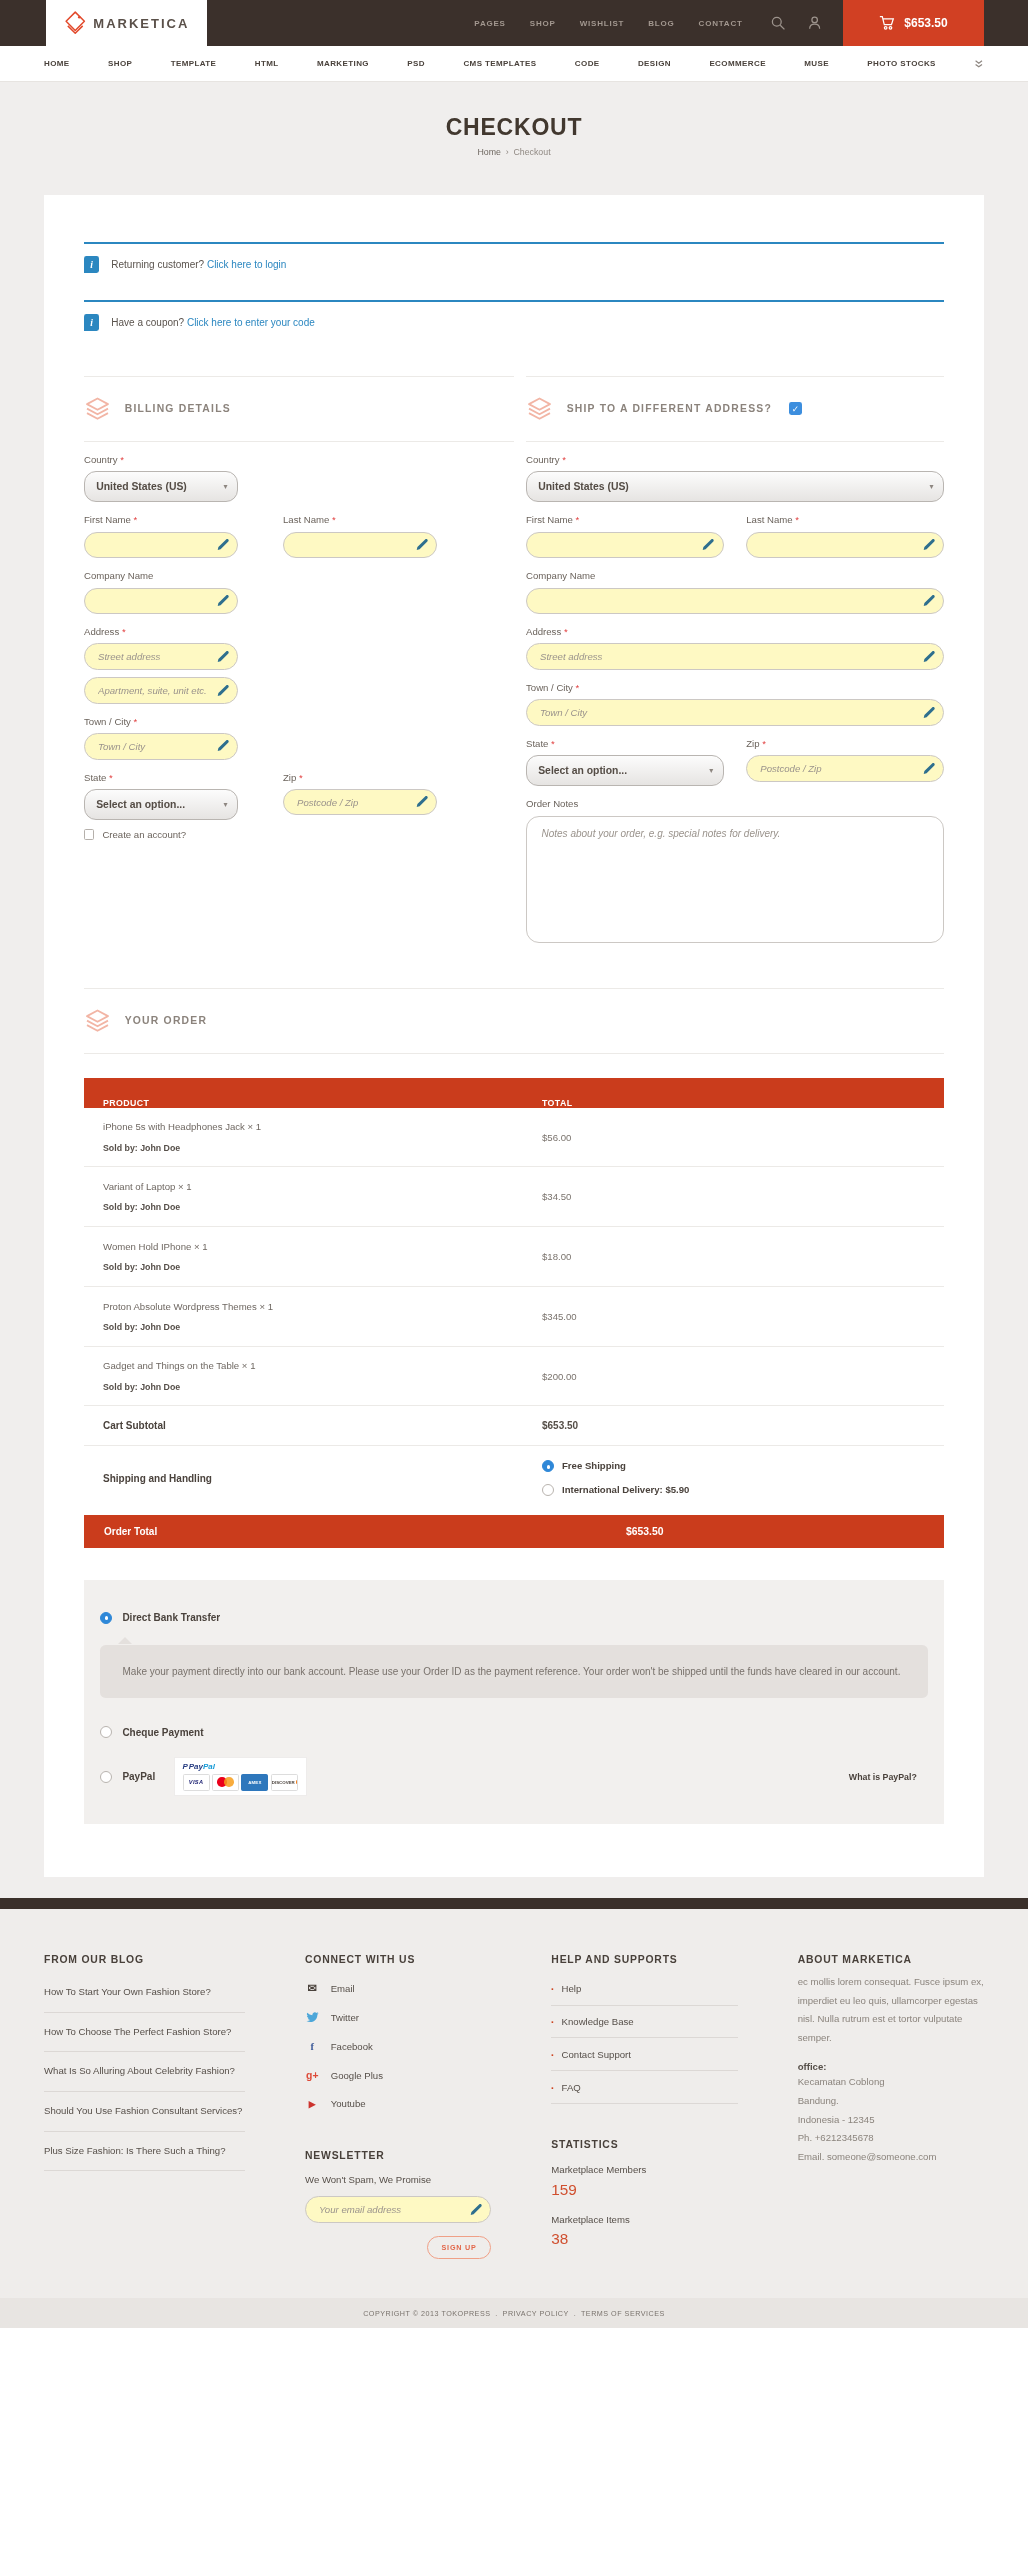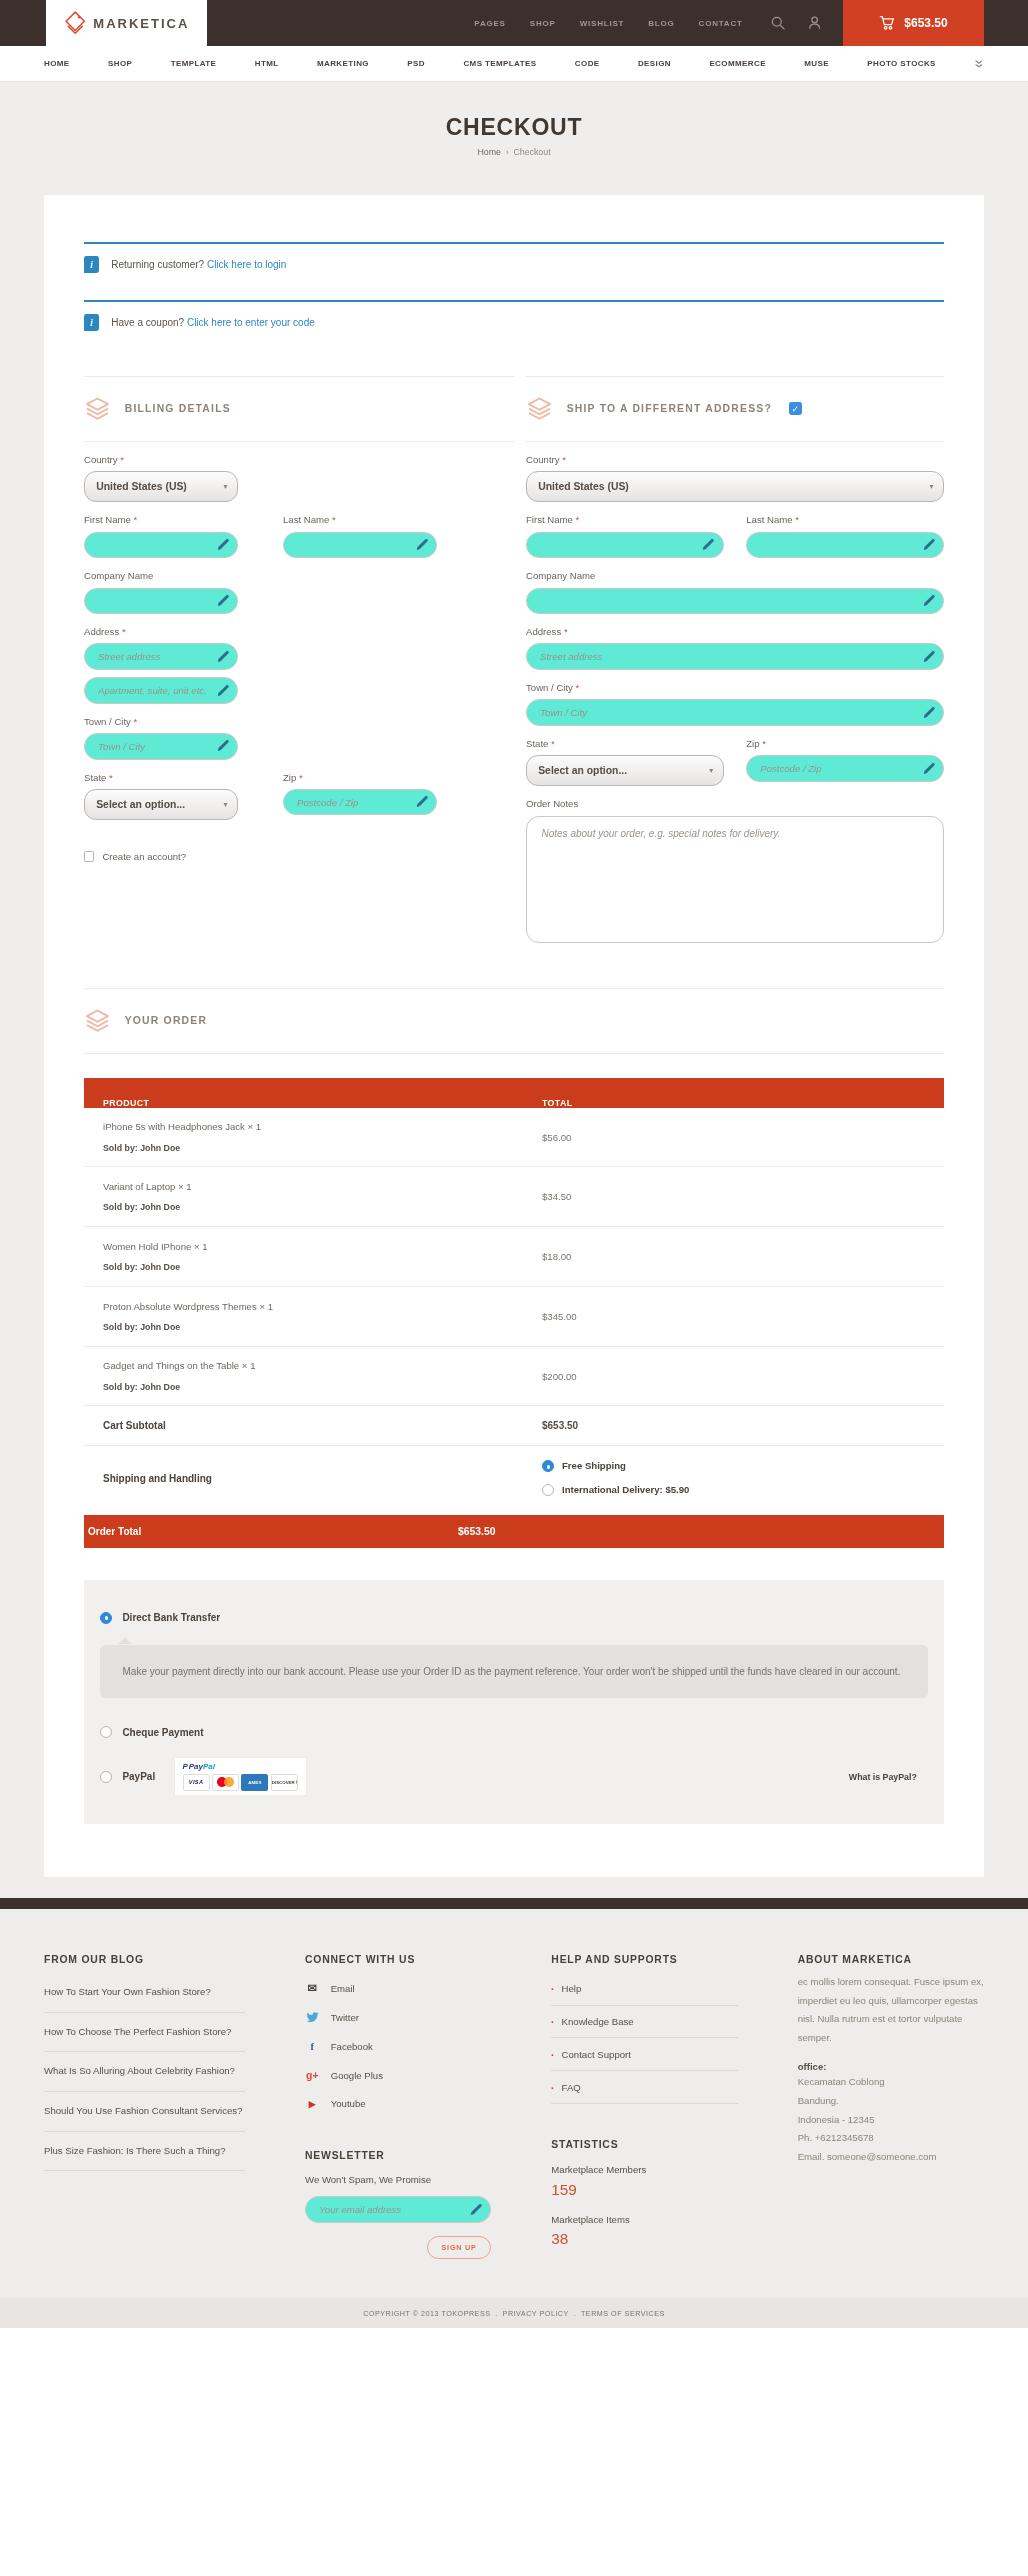--- a/index.html
+++ b/index.html
@@ -43,33 +43,33 @@
   .forms{display:flex;gap:12px;margin-top:45px}
   .fcol.billing{width:430px}
   .fcol.shipping{width:418px}
   .rule{border-top:0.8px solid #eceae7}
   .sec-head{display:flex;align-items:center;gap:13.7px;padding:20px 0}
   .sec-title{font-size:10.4px;font-weight:bold;letter-spacing:1.2px;color:#8b837c}
   .ship-check{width:13px;height:13px;background:#3c8ede;border-radius:2.4px;display:flex;align-items:center;justify-content:center;color:#fff;font-size:8.8px;margin-left:3.2px;cursor:pointer}
   .f-label{font-size:9.6px;color:#6b635c;margin:12px 0 6.4px}
   .req{color:#e03b3b}
   .pill{position:relative}
-  .pill input{width:100%;height:26.5px;border:0.8px solid #ccc8c4;border-radius:13.7px;padding:0 26px 0 13px;font-family:inherit;font-size:9.6px;font-style:italic;color:#6b635c;outline:none;background:#5eead4}
+  .pill input{width:100%;height:26.5px;border:0.8px solid #ccc8c4;border-radius:13.7px;padding:0 26px 0 13px;font-family:inherit;font-size:9.6px;font-style:italic;color:#6b635c;outline:none;background:#fef9c3}
   .pill input::placeholder{color:#9a938c;font-style:italic}
   .pen{position:absolute;right:8.8px;top:6.4px;width:13.7px;height:13.7px}
   .select{height:31px;border:0.8px solid #b9b5b1;border-radius:12px;background:linear-gradient(#fcfcfc,#e6e4e2);display:flex;align-items:center;justify-content:space-between;padding:0 9.6px 0 11.2px;cursor:pointer}
   .sel-text{font-size:10.4px;font-weight:bold;color:#544c45}
   .sel-caret{color:#8d8680;font-size:8px}
   .brow{display:flex;gap:45px}
   .bcol{width:154px}
   .srow{display:flex;gap:22.5px}
   .scol{flex:1}
   .ta-wrap textarea{width:100%;height:127px;border:0.8px solid #ccc8c4;border-radius:13px;padding:11.2px 14.5px;font-family:inherit;font-size:10px;font-style:italic;color:#6b635c;resize:none;outline:none}
   .ta-wrap textarea::placeholder{color:#9a938c;font-style:italic}
-  .check-row{display:flex;align-items:center;gap:8px;margin-top:31px}
+  .check-row{display:flex;align-items:center;gap:8px;margin-top:9px}
   .checkbox{width:10.4px;height:10.4px;border:0.8px solid #b5b0ab;border-radius:1.6px;background:#fff;cursor:pointer}
   .check-label{font-size:9.6px;color:#6b635c}
 
   
   .order-sec{margin-top:42px}
   .order-table{margin-top:24px}
   .thead{display:flex;background:#ca3c1c;height:30px;align-items:flex-end}
   .th-product{width:458px;padding-left:19px;color:#fff;font-size:8.8px;font-weight:bold;letter-spacing:0.4px}
   .th-total{color:#fff;font-size:8.8px;font-weight:bold;letter-spacing:0.4px}
   .trow{display:flex;border-bottom:0.8px solid #eceae7;padding:13.7px 0}
@@ -80,21 +80,21 @@
   .sub-row{display:flex;align-items:center;border-bottom:0.8px solid #eceae7;padding:13.7px 0}
   .sub-label{width:458px;padding-left:19px;font-size:10px;font-weight:bold;color:#4a423c}
   .sub-value{font-size:10px;font-weight:bold;color:#554e47}
   .ship-row{display:flex;align-items:center;padding:14.5px 0 16px}
   .ship-opts{display:flex;flex-direction:column;gap:12px}
   .opt{display:flex;gap:8px;font-size:9.6px;font-weight:bold;color:#4a423c;cursor:pointer}
   .radio{width:12px;height:12px;border:0.8px solid #b9b4af;border-radius:50%;background:#fff;position:relative;flex:0 0 12px;cursor:pointer}
   .radio.on{background:#2f88d8;border-color:#2f88d8}
   .radio.on::after{content:"";position:absolute;left:3.6px;top:3.6px;width:3.6px;height:3.6px;border-radius:50%;background:#fff}
   .total-bar{display:flex;align-items:center;background:#ca3c1c;height:33px;margin-top:2.4px}
-  .total-label{width:374px;padding-left:4px;font-size:10px;font-weight:bold;color:#fff}
+  .total-label{width:542px;padding-left:20px;font-size:10px;font-weight:bold;color:#fff}
   .total-value{font-size:10.4px;font-weight:bold;color:#fff}
 
   
   .payment{margin-top:32px;background:#f2f0ee}
   .pay-body{padding:22.5px 16px 17.7px}
   .pay-row{display:flex;align-items:center;gap:10.4px;padding:9.6px 0}
   .pay-label{font-size:10px;font-weight:bold;color:#4a423c}
   .pay-desc{position:relative;margin:11.2px 0 19px;background:#e4e0dd;border-radius:5.6px;padding:16px 22.5px;font-size:10px;color:#78716b;line-height:2.1}
   .pay-desc::before{content:"";position:absolute;top:-7.2px;left:17.7px;border:7.2px solid transparent;border-bottom:7.2px solid #e4e0dd;border-top:0}
   .pp-box{background:#fff;display:inline-flex;flex-direction:column;gap:2.4px;padding:4.8px 8px;margin-left:8px;border:0.8px solid #eeeceb}

